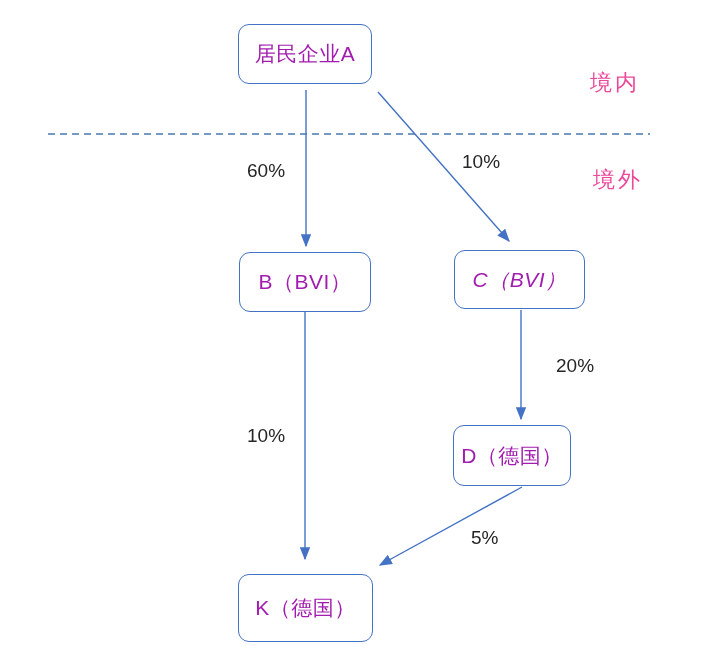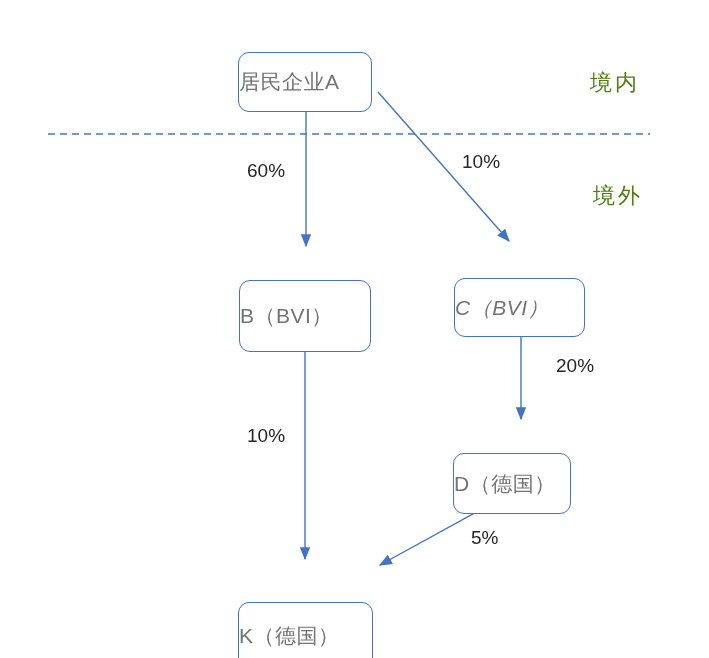--- a/index.html
+++ b/index.html
@@ -23,35 +23,35 @@
     height: 658px;
   }
   .node {
     position: absolute;
     box-sizing: border-box;
     border: 1.6px solid #4472C4;
     border-radius: 11px;
     background: #ffffff;
     display: flex;
     align-items: center;
-    color: #737373;
+    justify-content: center;
+    color: #a21caf;
     font-size: 21px;
     letter-spacing: 0.5px;
     white-space: nowrap;
-    margin-top: 28px;
   }
   .edge-label {
     position: absolute;
     color: #262626;
     font-size: 19px;
     white-space: nowrap;
   }
   .region-label {
     position: absolute;
-    color: #4d7c0f;
+    color: #ec4899;
     font-size: 22px;
     letter-spacing: 3px;
     white-space: nowrap;
   }
 </style>
 </head>
 <body>
 
 <div class="canvas">
 
@@ -69,27 +69,27 @@
     <line x1="378" y1="92" x2="509" y2="241" stroke="#4472C4" stroke-width="1.4" marker-end="url(#arrowhead)"></line>
 
     <line x1="521" y1="310" x2="521" y2="419" stroke="#4472C4" stroke-width="1.4" marker-end="url(#arrowhead)"></line>
 
     <line x1="305" y1="312" x2="305" y2="559" stroke="#4472C4" stroke-width="1.4" marker-end="url(#arrowhead)"></line>
 
     <line x1="522" y1="487" x2="380" y2="565" stroke="#4472C4" stroke-width="1.4" marker-end="url(#arrowhead)"></line>
   </svg>
 
   <div class="region-label" style="left:590px; top:68px;">境内</div>
-  <div class="region-label" style="left:593px; top:181px;">境外</div>
+  <div class="region-label" style="left:593px; top:165px;">境外</div>
 
   <div class="node" style="left:238px; top:24px; width:134px; height:60px;">
     <span>居民企业A</span>
   </div>
 
-  <div class="node" style="left:239px; top:252px; width:132px; height:72px;">
+  <div class="node" style="left:239px; top:252px; width:132px; height:60px;">
     <span>B（BVI）</span>
   </div>
 
   <div class="node" style="left:454px; top:250px; width:131px; height:59px;font-style:italic;">
     <span>C（BVI）</span>
   </div>
 
   <div class="node" style="left:453px; top:425px; width:118px; height:61px;">
     <span>D（德国）</span>
   </div>

